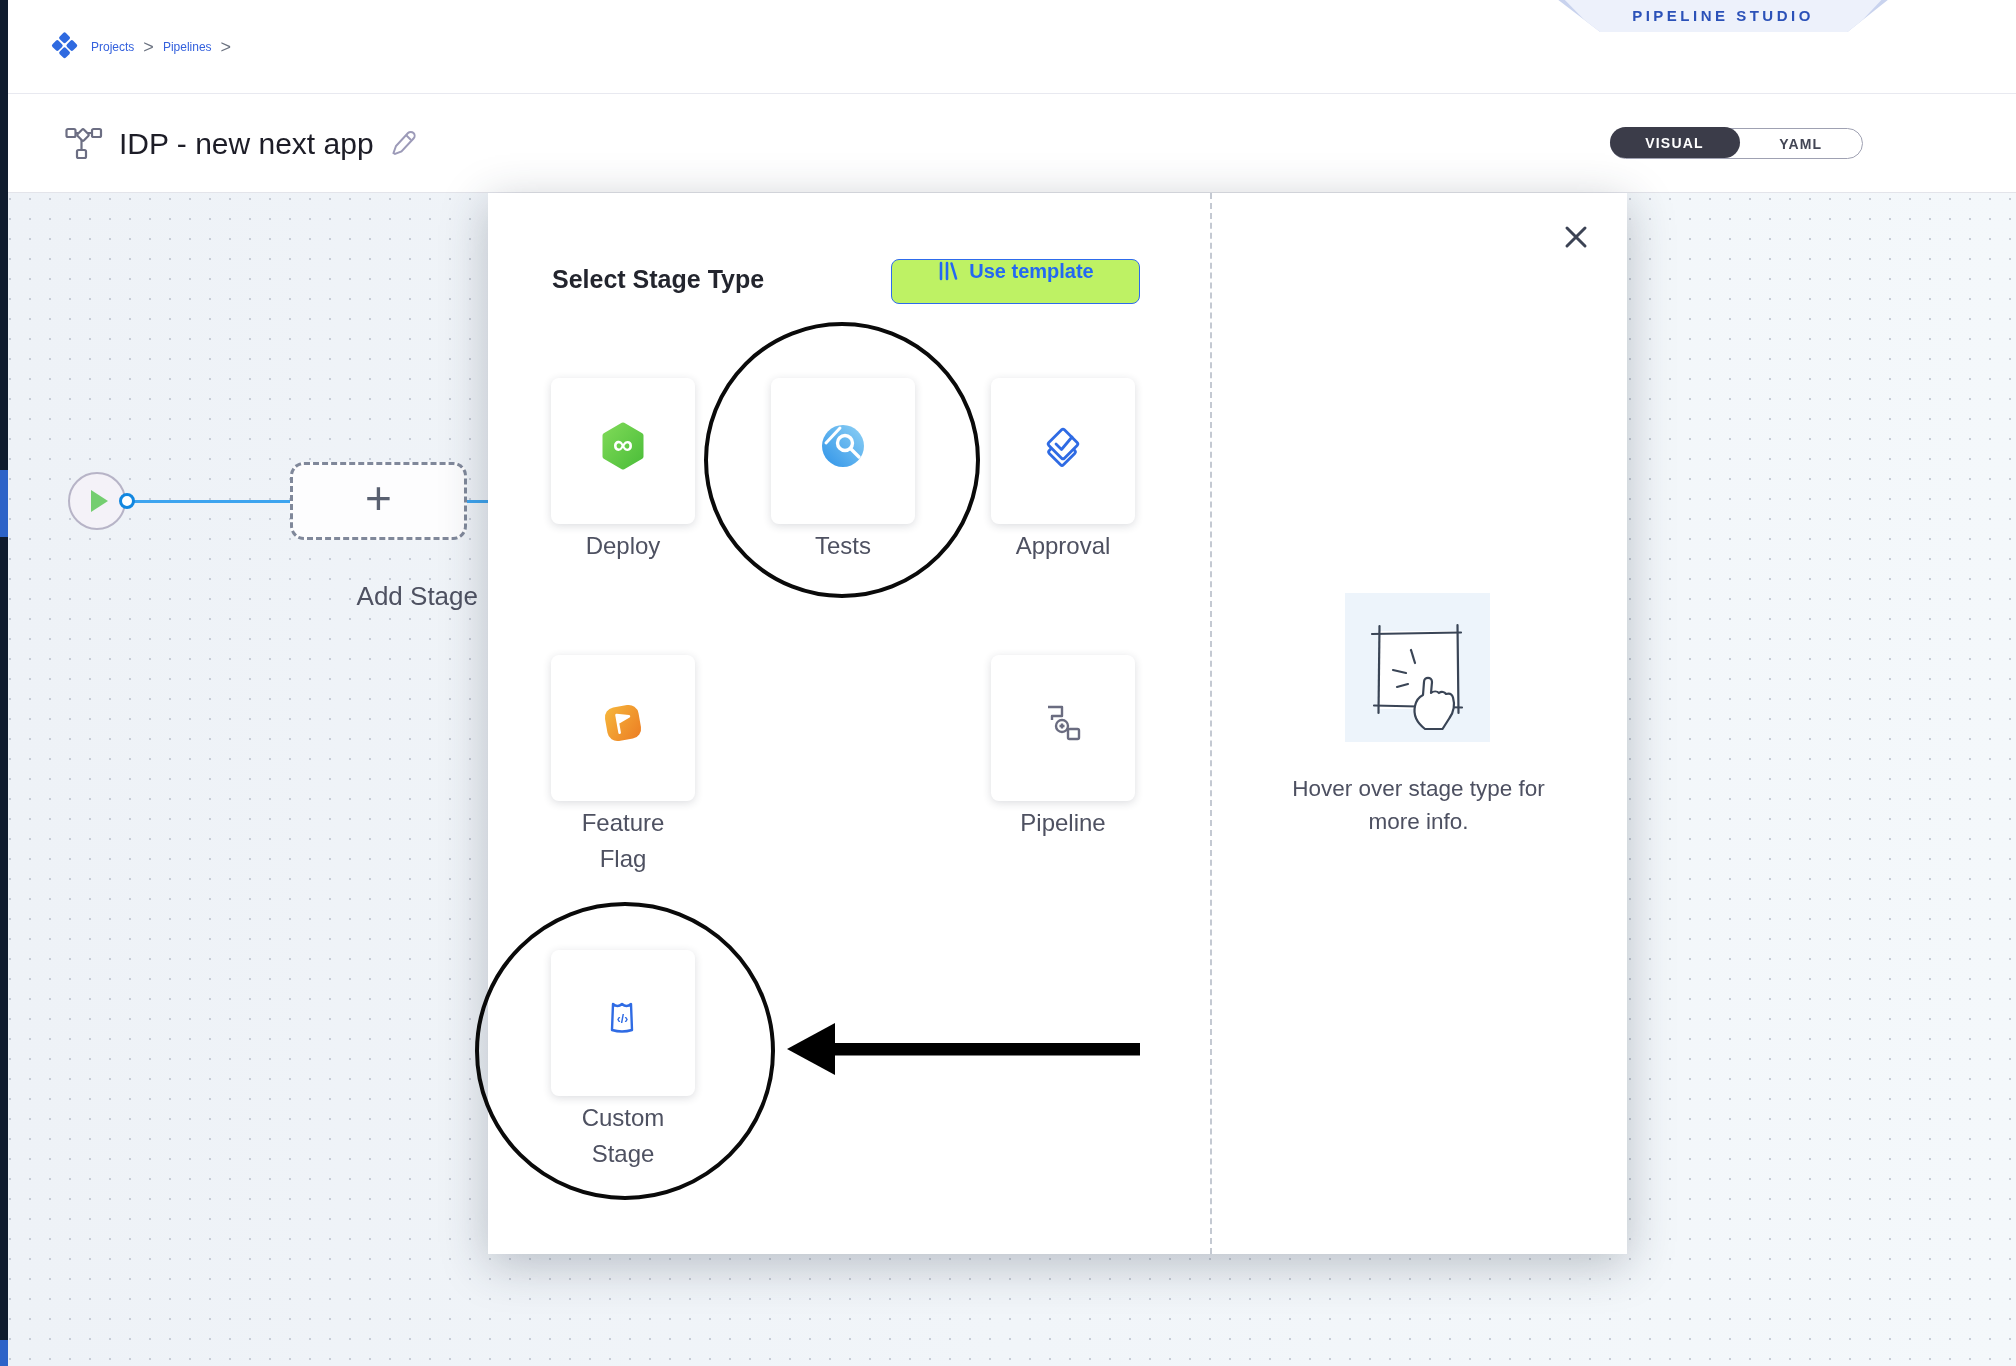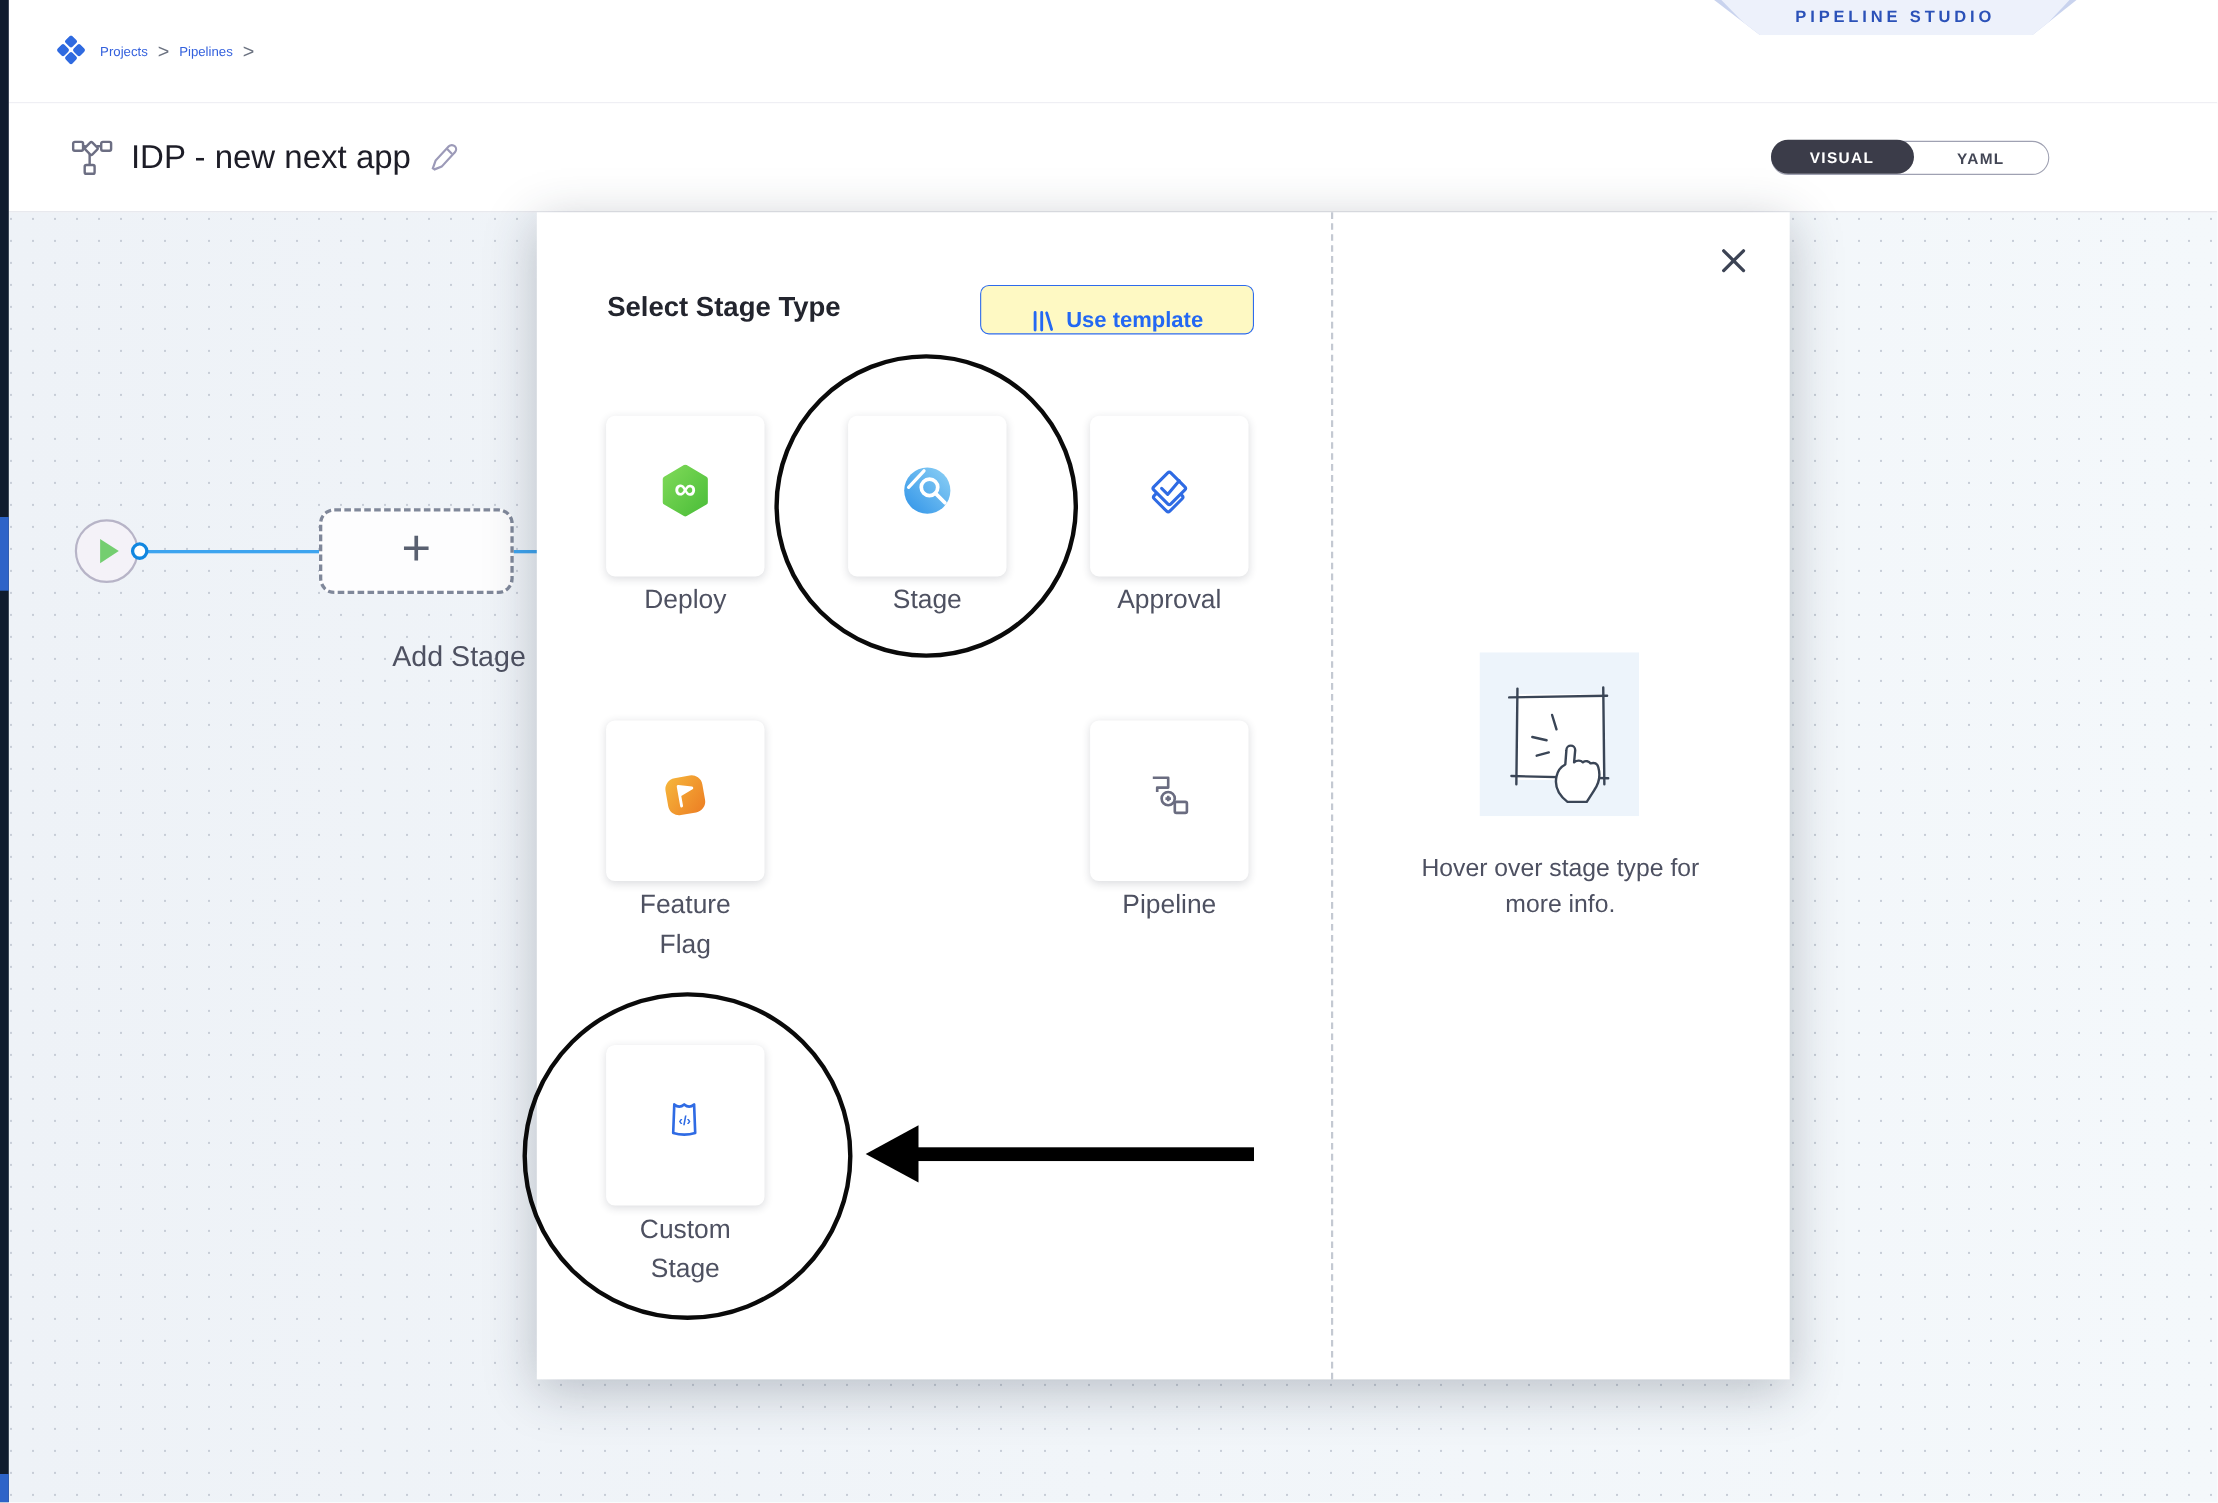--- a/index.html
+++ b/index.html
@@ -48,21 +48,21 @@
   .add-box{position:absolute;left:282px;top:269px;width:177px;height:78px;border:3px dashed #80889a;border-radius:14px;
           background:#fdfdfe;display:flex;align-items:center;justify-content:center;cursor:pointer;}
   .add-plus{font-size:46px;font-weight:300;color:#596070;line-height:1;margin-top:-6px;}
   .add-label{position:absolute;left:270px;top:388px;width:200px;text-align:right;color:#4e5161;font-size:26px;}
 
   
   .modal{position:absolute;left:488px;top:193px;width:1139px;height:1061px;background:#fff;
          box-shadow:0 10px 44px rgba(35,45,65,0.28);z-index:10;}
   .modal-title{position:absolute;left:64px;top:72px;font-size:25px;font-weight:700;color:#23252e;}
   .tpl-btn{position:absolute;left:403px;top:66px;width:249px;height:45px;border:1.5px solid #2e6bec;border-radius:8px;
-         background:#fef9c3;display:flex;align-items:flex-end;justify-content:center;gap:10px;cursor:pointer;}
+         background:#bef264;display:flex;align-items:flex-start;justify-content:center;gap:10px;cursor:pointer;}
   .tpl-btn span{color:#2368f3;font-size:20px;font-weight:700;}
   .divider{position:absolute;left:722px;top:0;height:1061px;border-left:2px dashed #c4c9d2;}
   .close-btn{position:absolute;left:1068px;top:24px;width:40px;height:40px;display:flex;align-items:center;justify-content:center;cursor:pointer;}
 
   .cell{position:absolute;width:184px;display:flex;flex-direction:column;align-items:center;cursor:pointer;}
   .card{width:144px;height:146px;background:#fff;border-radius:8px;box-shadow:0 2px 8px rgba(40,41,61,0.16);
         display:flex;justify-content:center;}
   .card svg{margin-top:44px;}
   .cell-label{margin-top:4px;width:104px;text-align:center;color:#4e5161;font-size:24px;line-height:1.5;}
   .c1{left:43px}.c2{left:263px}.c3{left:483px}
@@ -191,21 +191,21 @@
 
     <div class="cell c2 r1">
       <div class="card">
         <svg width="48" height="48" viewBox="0 0 48 48">
           <circle cx="24" cy="24" r="21" fill="url(#gBuild)"></circle>
           <path d="M7 21 L21 6" stroke="#ffffff" stroke-width="3" stroke-linecap="round"></path>
           <circle cx="26" cy="21" r="7.5" fill="none" stroke="#ffffff" stroke-width="3.4"></circle>
           <path d="M31.5 26.5 L40 35" stroke="#ffffff" stroke-width="3.4" stroke-linecap="round"></path>
         </svg>
       </div>
-      <div class="cell-label">Stage</div>
+      <div class="cell-label">Tests</div>
     </div>
 
     <div class="cell c3 r1">
       <div class="card">
         <svg width="48" height="48" viewBox="0 0 48 48" fill="none" stroke="#2f6be4" stroke-width="2.8" stroke-linejoin="round">
           <rect x="13" y="20" width="20" height="20" rx="2" transform="rotate(45 23 30)"></rect>
           <rect x="13" y="11" width="22" height="22" rx="2" transform="rotate(45 24 22)" fill="#ffffff"></rect>
           <path d="M17 22 L22.5 27.5 L33 15" stroke-linecap="round"></path>
         </svg>
       </div>

